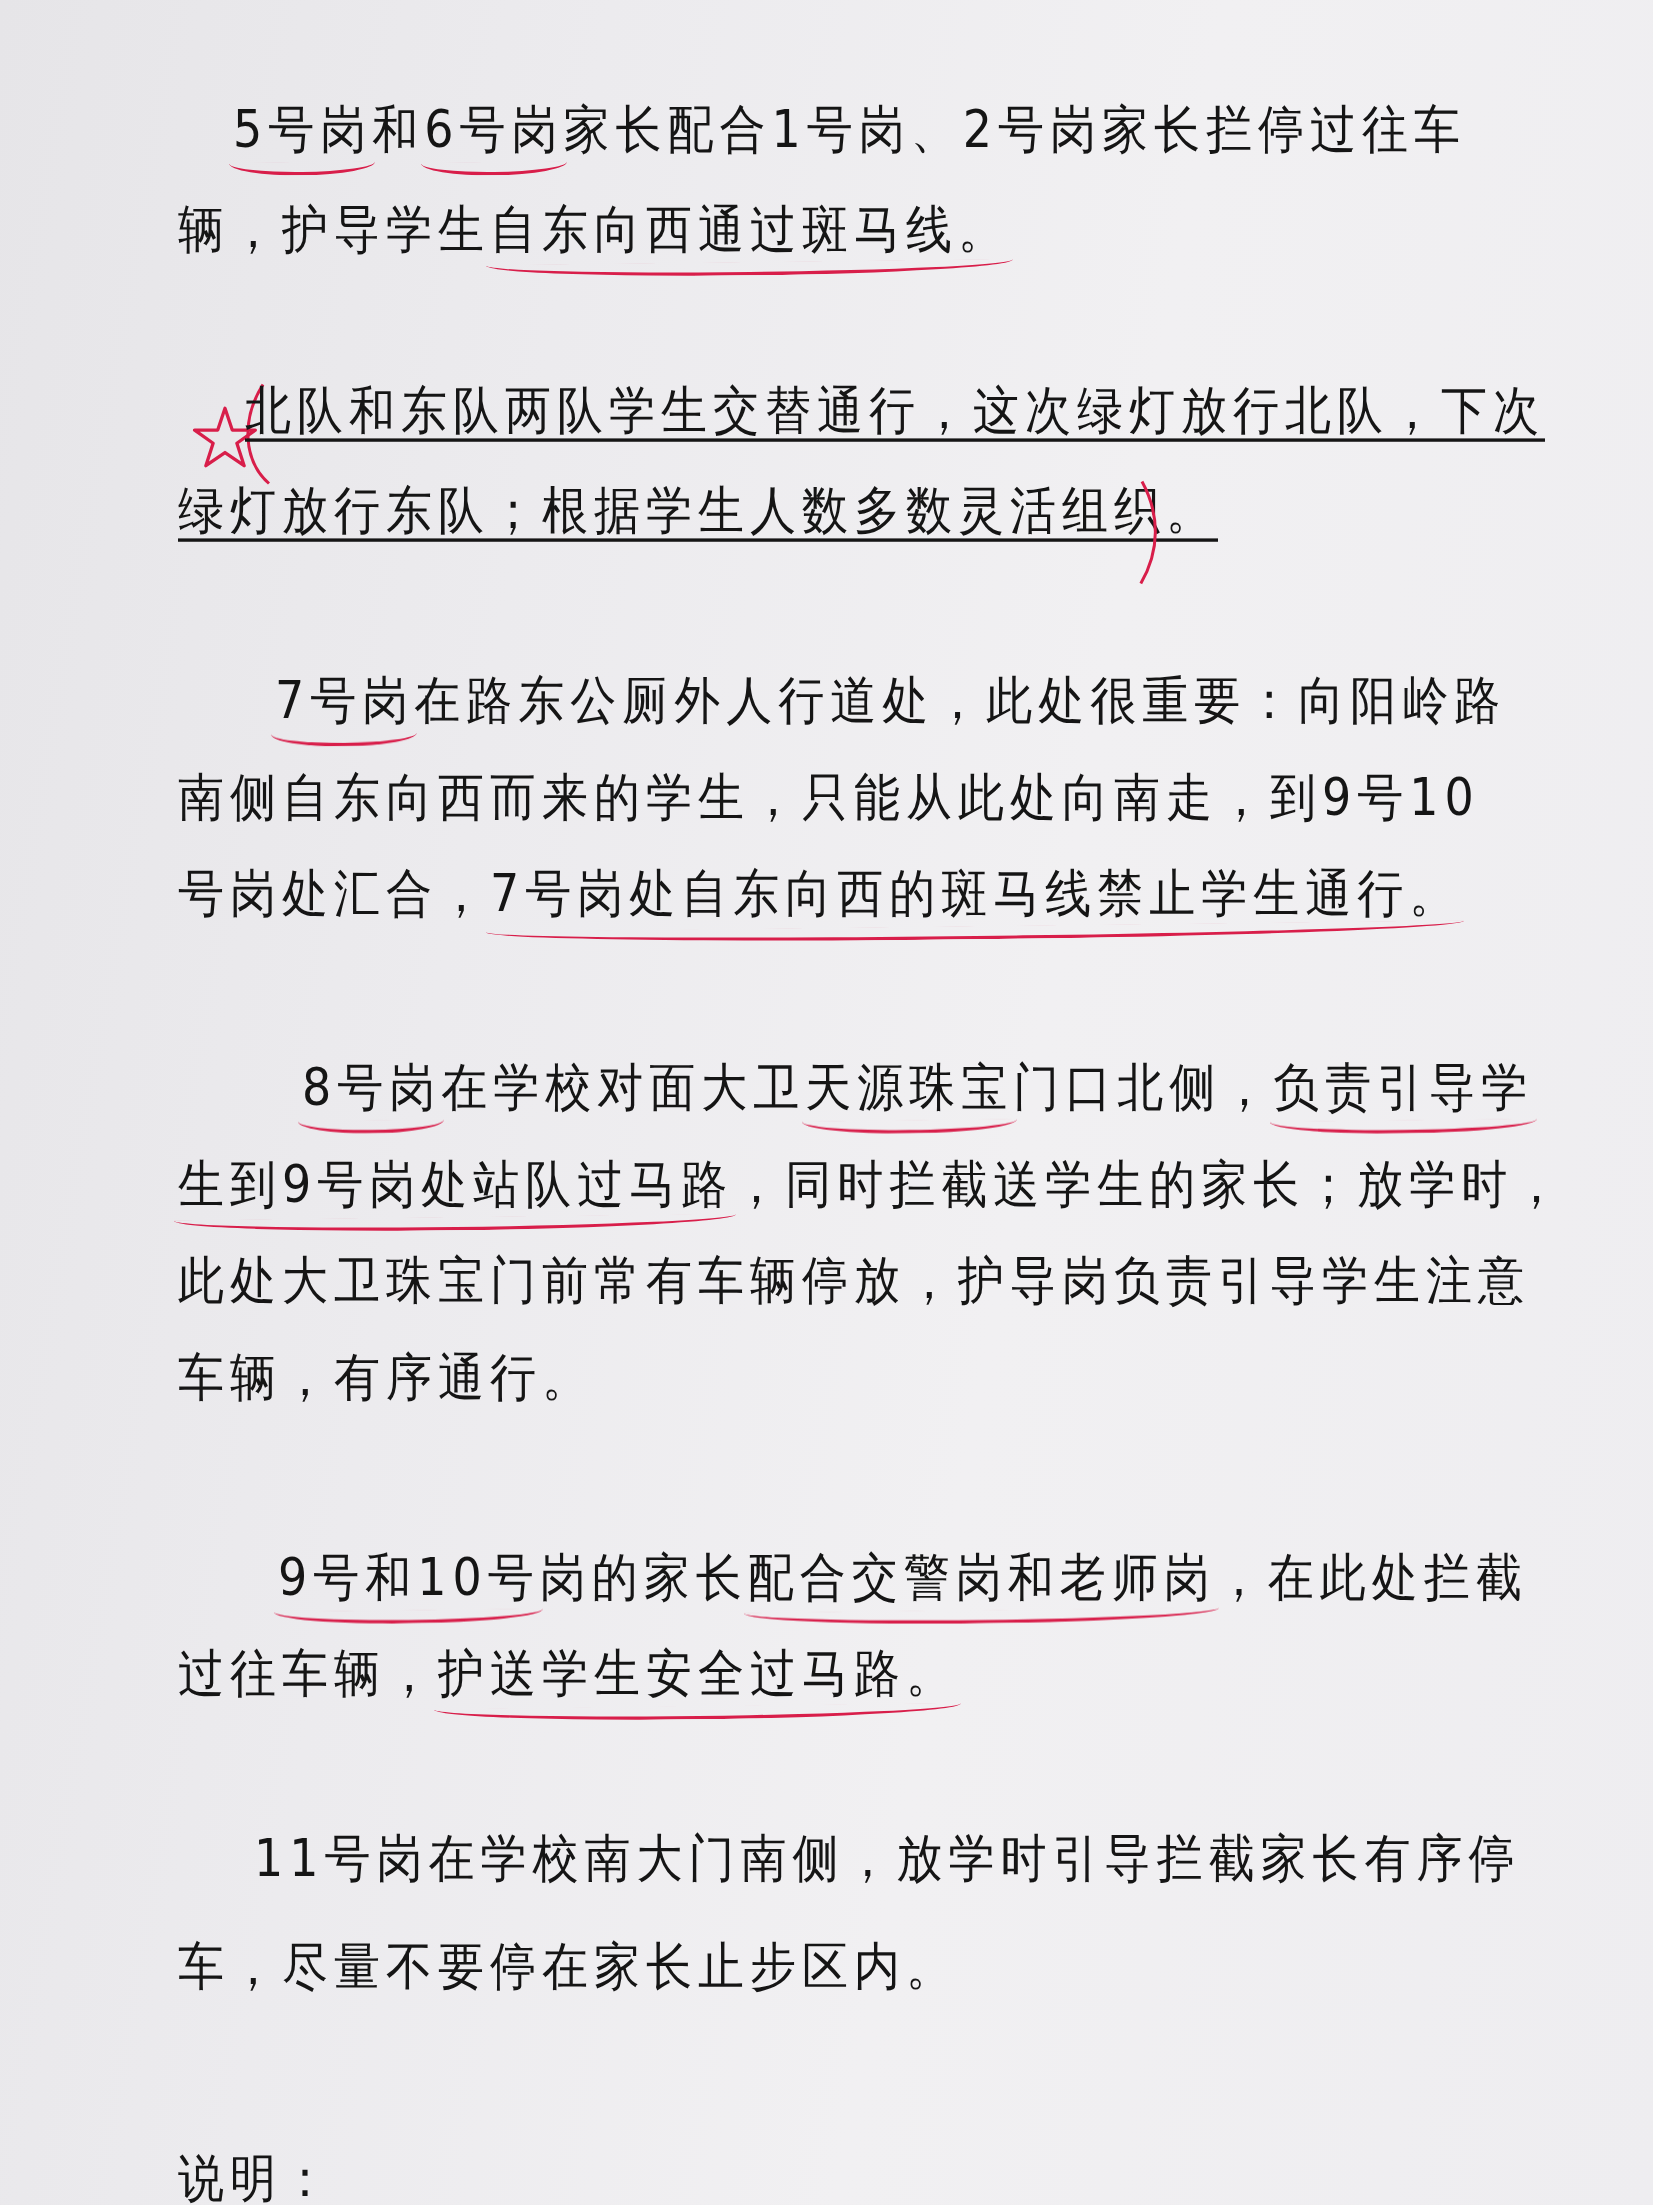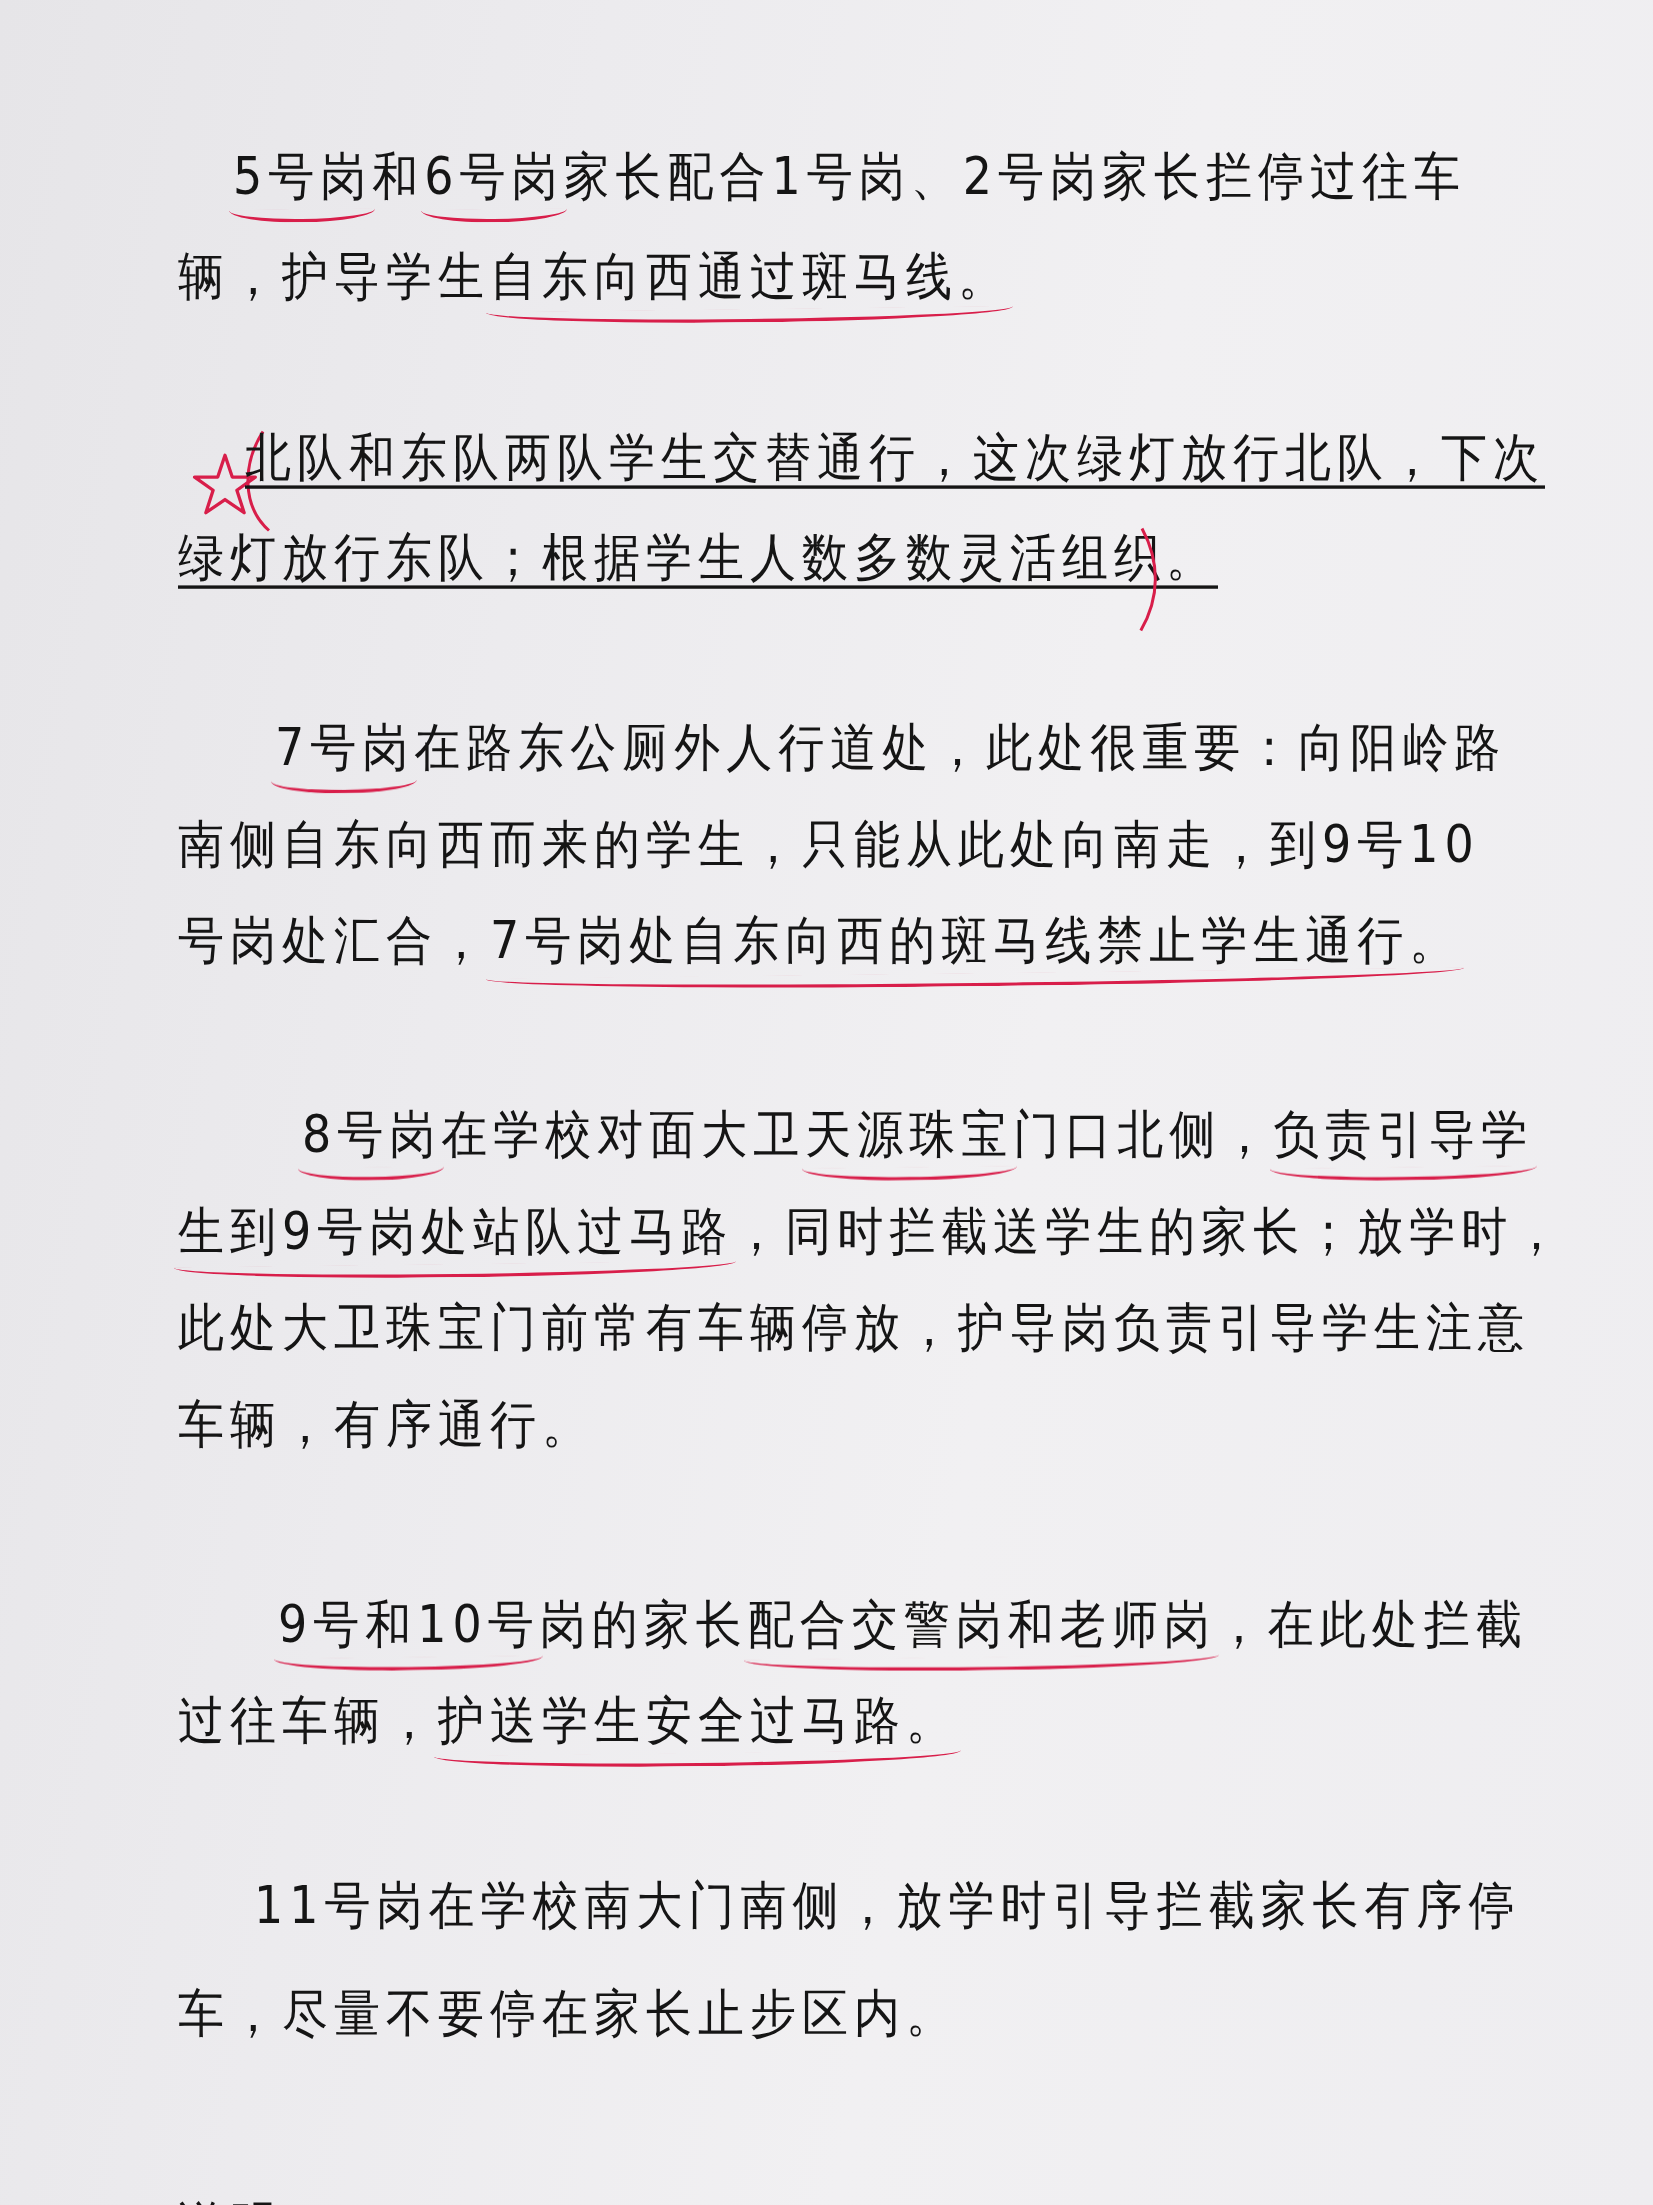--- a/index.html
+++ b/index.html
@@ -2,21 +2,21 @@
 <html style="font-size:9.7px"><head>
 <meta charset="utf-8">
 <style>
   html, body { margin:0; padding:0; }
   body {
     width:1654px; height:2205px; overflow:hidden; position:relative;
     background: linear-gradient(100deg, #e6e5e8 0%, #ecebee 30%, #f1f0f2 60%, #eeedf0 100%);
     font-family: "DejaVu Sans", "Liberation Sans", sans-serif;
     color:#151515;
   }
-  .page { position:absolute; inset:0;margin-top:47px; }
+  .page { position:absolute; inset:0; }
   .line {
     position:absolute; left:0; white-space:nowrap;
     font-size:46px; letter-spacing:6px; line-height:60px;
     transform: scaleY(1.12); transform-origin: left bottom;
   }
   .seg { position:relative; display:inline; }
   .ul-red::after {
     content:""; position:absolute; left:-3.6px; right:-3.6px; bottom:-13.3px; height:8.5px;
     border-bottom:3.6px solid #d81e4a; border-radius:0 0 50% 50% / 0 0 100% 100%;
     transform: rotate(-0.6deg);

